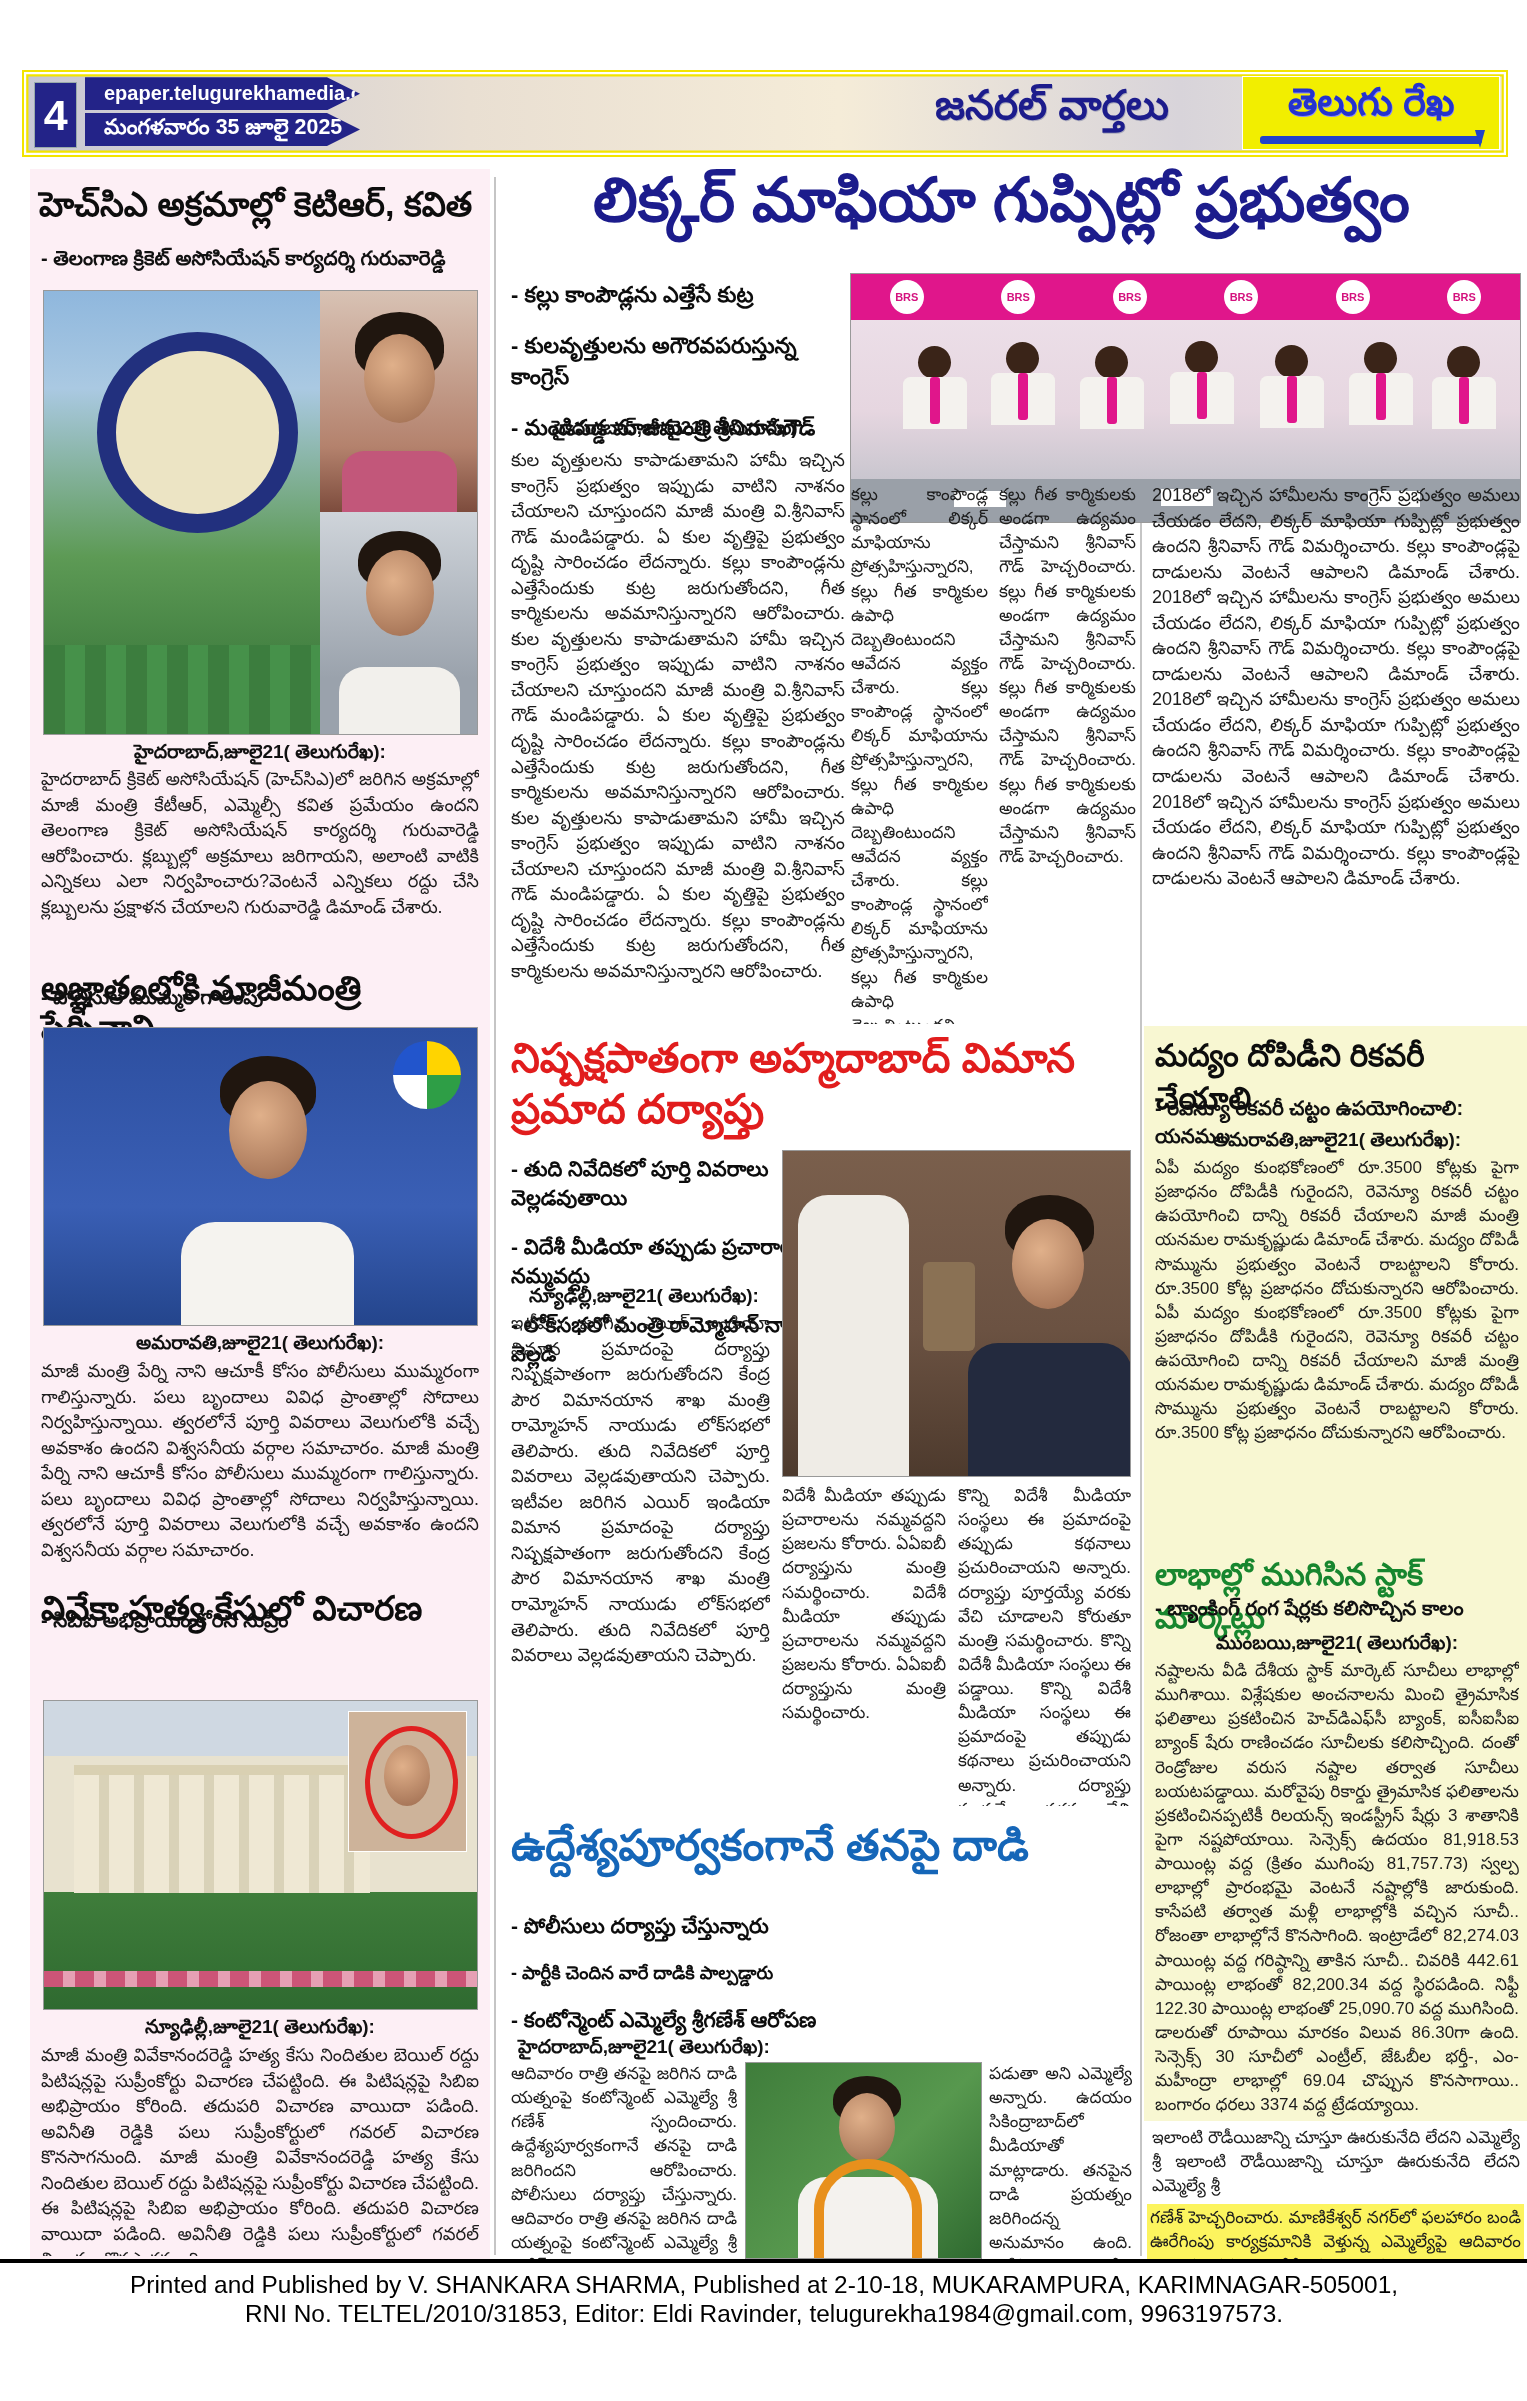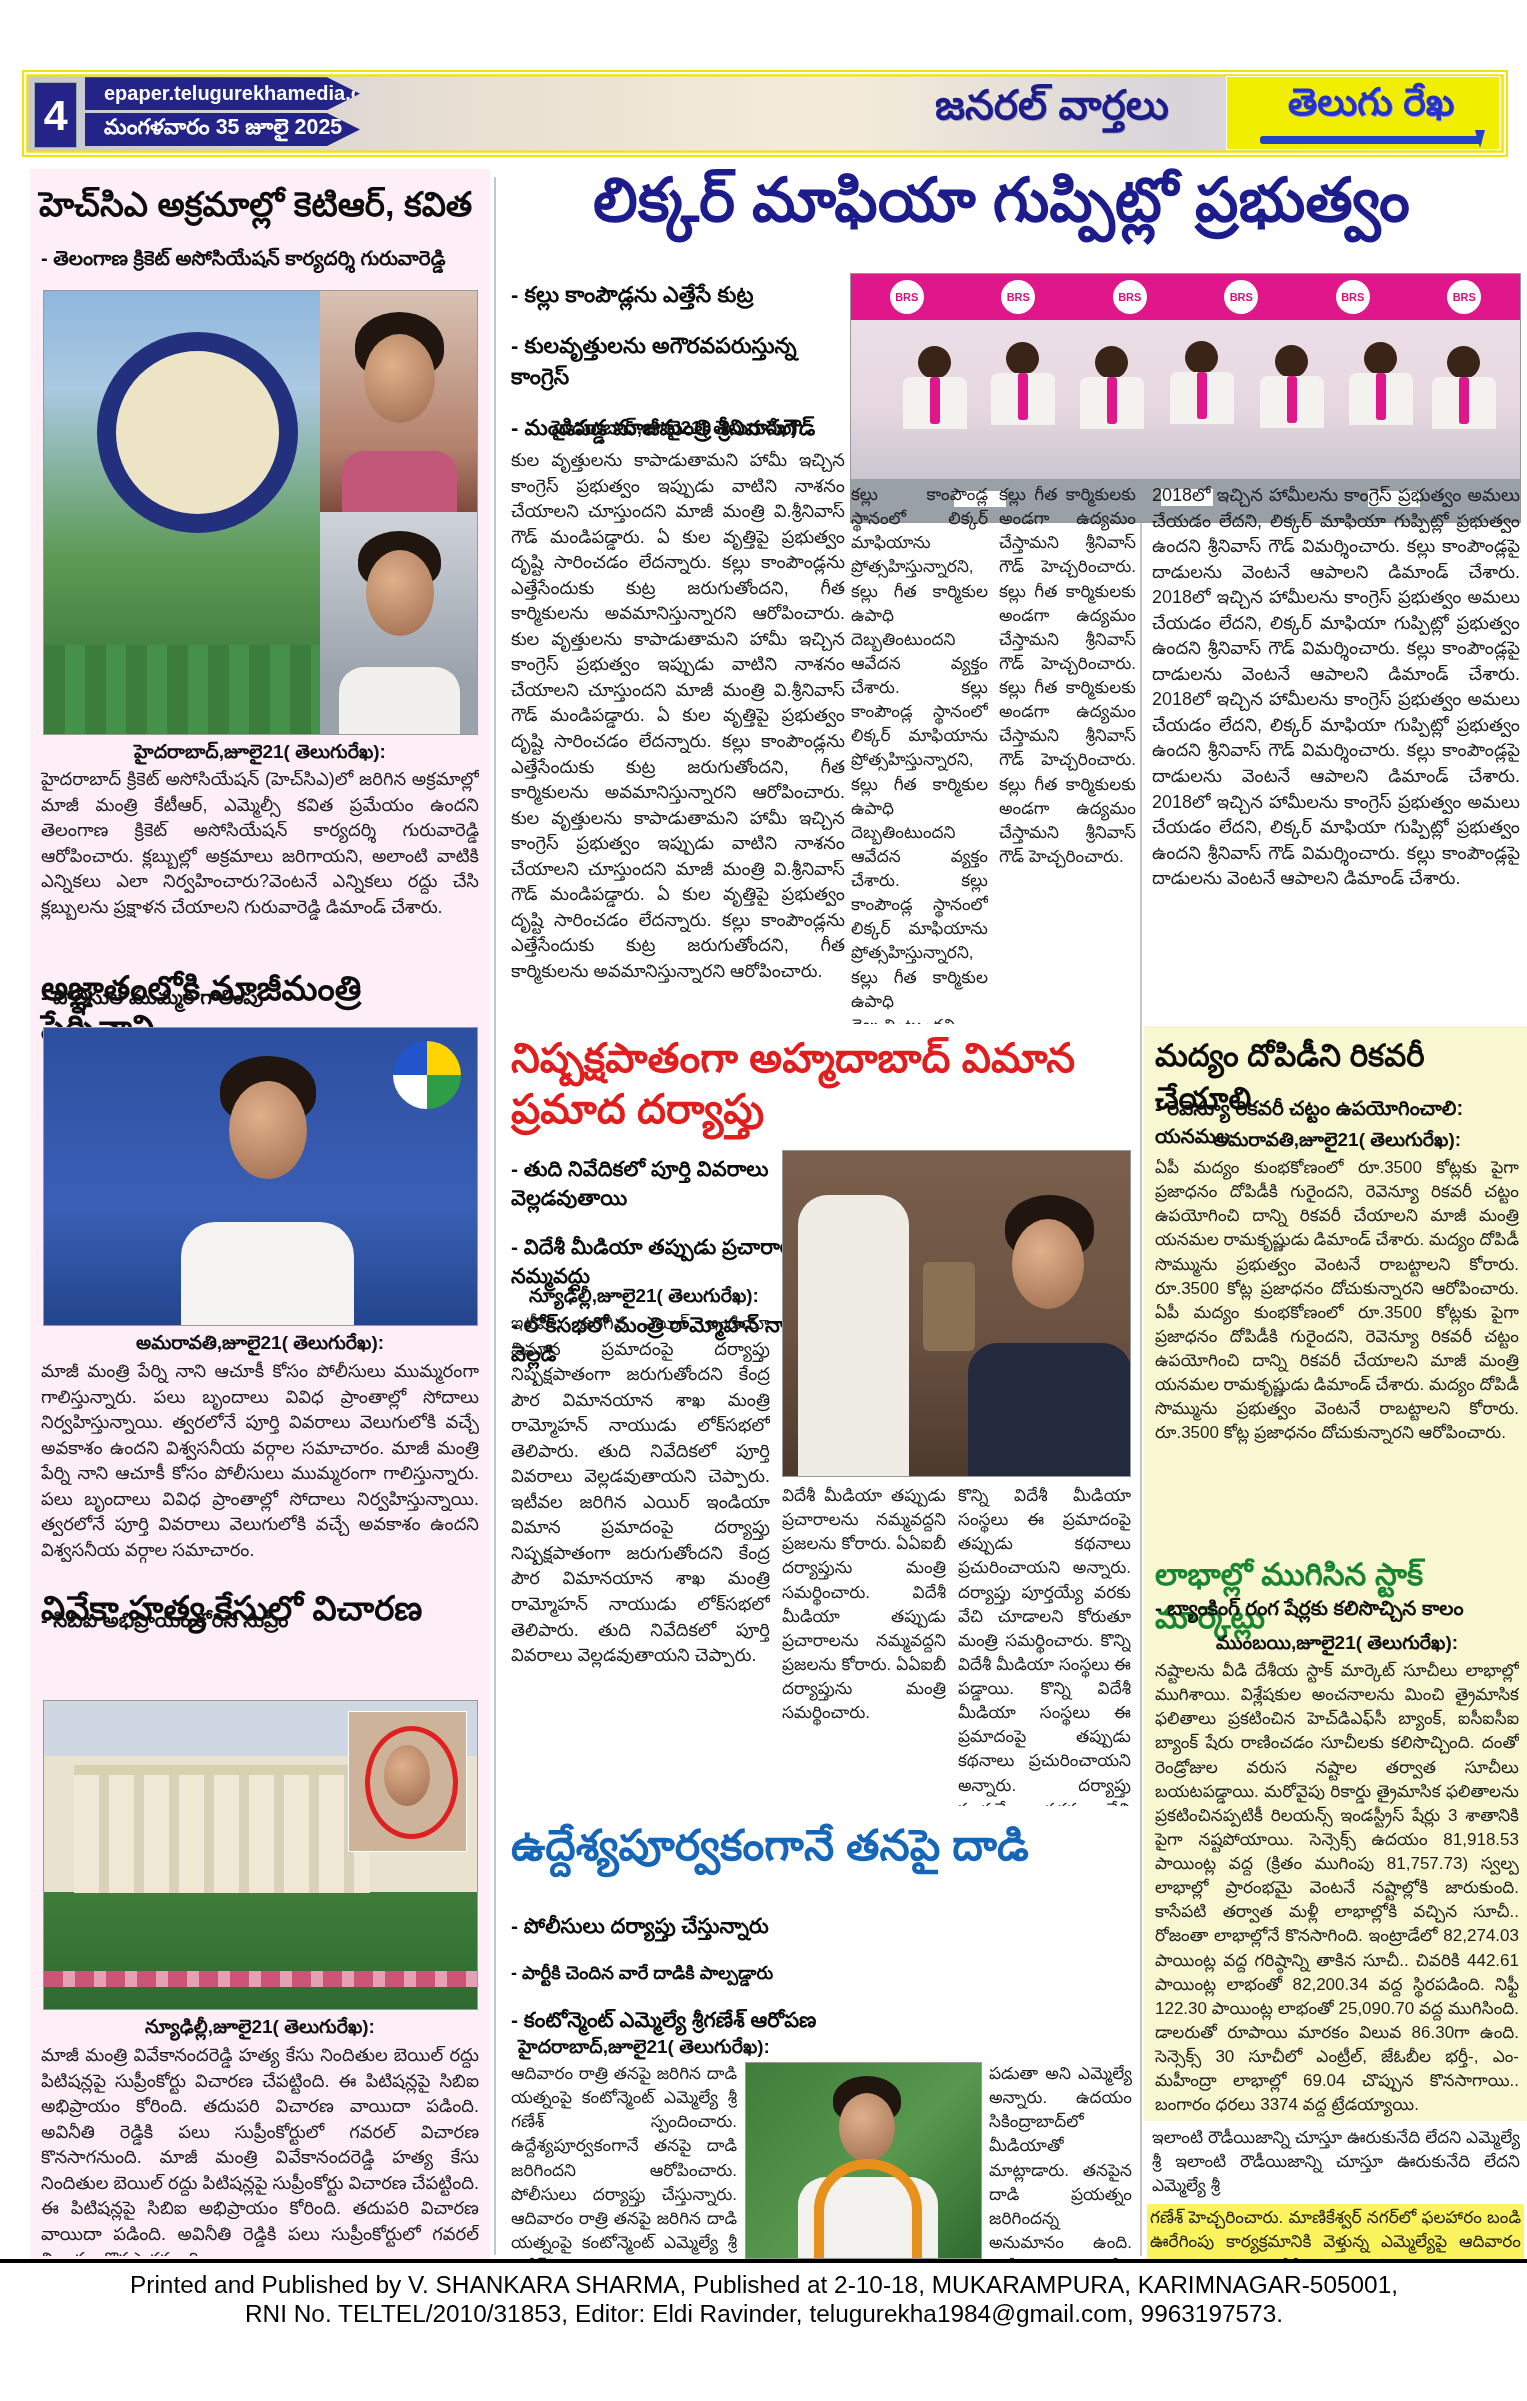--- a/index.html
+++ b/index.html
@@ -10,21 +10,21 @@
   .hdr{left:22px;top:70px;width:1482px;height:83px;border:2.2px solid #f2e400;box-shadow:inset 0 0 0 2.2px #fff,inset 0 0 0 4.4px #f2e400;
        background:linear-gradient(90deg,#c7c7d4 0%,#e9dfd2 30%,#f5ecd8 55%,#d8d4da 78%,#efe9dd 100%);}
   .pgnum{left:10.3px;top:10.3px;width:41px;height:64px;background:#232388;color:#fff;font-size:43px;font-weight:bold;
          display:flex;align-items:center;justify-content:center;border:1.5px solid #9aa;}
   .ribbon{left:61px;width:275px;height:33px;background:#232388;color:#fff;display:flex;align-items:center;
           padding-left:19px;box-sizing:border-box;font-weight:bold;
           clip-path:polygon(0 0,88% 0,100% 50%,88% 100%,0 100%);}
   .sect{left:843px;top:10.3px;width:370px;text-align:center;color:#1c1c8c;font-size:41px;font-weight:bold;
         text-shadow:0.7px 0.7px 0 #aab;}
   .logo{right:6px;top:3.7px;width:256px;height:72px;background:#f2ee00;border:1.5px solid #fff;
-        display:flex;flex-direction:column;align-items:center;justify-content:center;padding-left:16px;}
+        display:flex;flex-direction:column;align-items:center;justify-content:center;}
   .logo-txt{color:#2533cc;font-size:38px;font-weight:bold;text-shadow:0.7px 0.7px 0 #88f;}
   .logo-rule{width:222px;height:7.4px;background:#2243c8;border-radius:3px;margin-top:3px;position:relative;}
   .nib{position:absolute;right:-3px;top:-6px;width:0;height:0;border-left:5.2px solid transparent;border-right:5.2px solid transparent;
        border-top:18px solid #2243c8;}
   
   .mainhead{left:484px;top:167px;width:1035px;text-align:center;color:#1c1c8c;font-size:61px;font-weight:bold;line-height:1.1;}
   .h1{font-weight:bold;color:#0d0d0d;font-size:34px;line-height:1.15;}
   .byline{font-weight:bold;color:#111;font-size:20px;}
   .dateline{font-weight:bold;color:#111;font-size:19px;text-align:center;}
   .body{font-size:18px;line-height:1.42;text-align:justify;color:#1c1c1c;overflow:hidden;}

